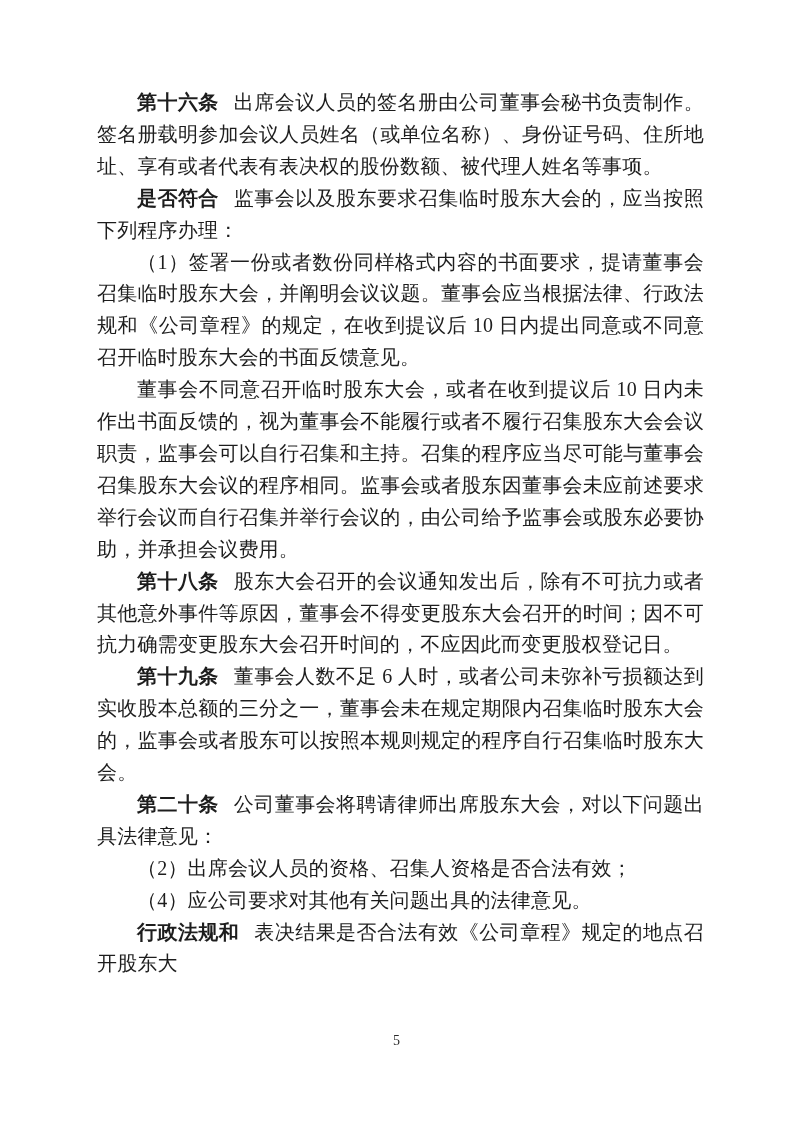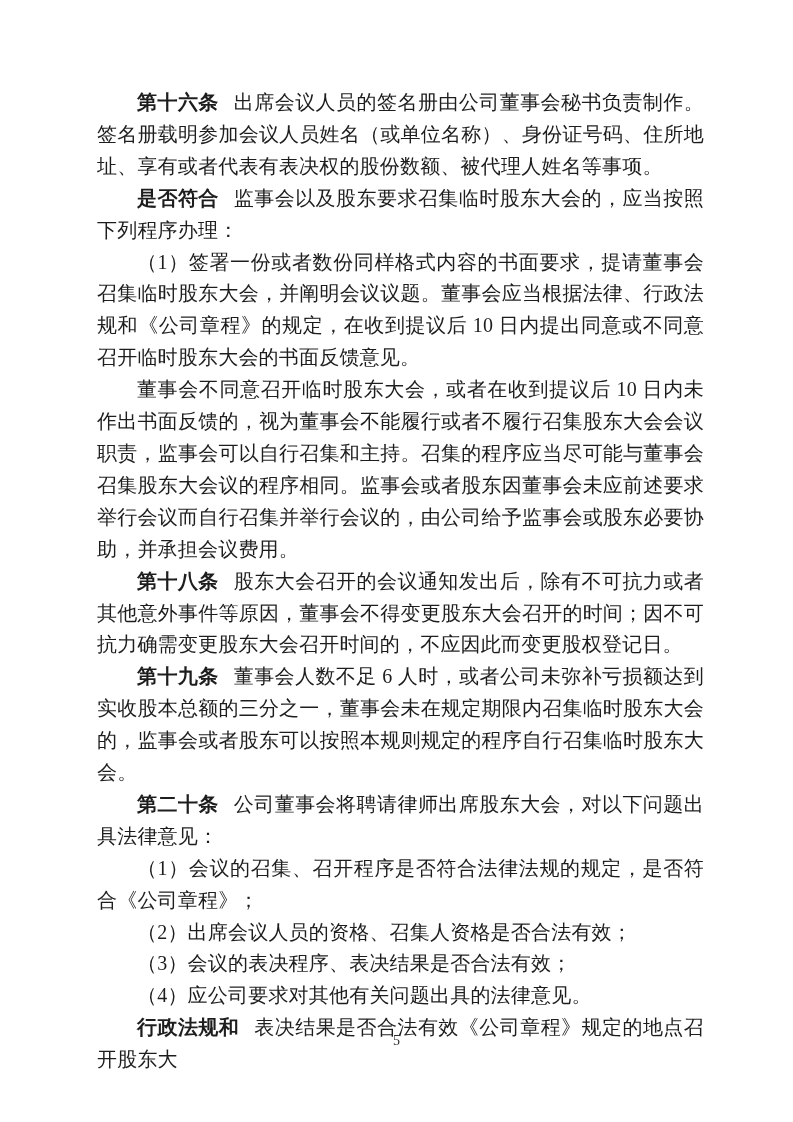--- a/index.html
+++ b/index.html
@@ -66,25 +66,23 @@
 
 
     <p class="para"><span>董事会不同意召开临时股东大会，或者在收到提议后 10 日内未作出书面反馈的，视为董事会不能履行或者不履行召集股东大会会议职责，监事会可以自行召集和主持。召集的程序应当尽可能与董事会召集股东大会议的程序相同。监事会或者股东因董事会未应前述要求举行会议而自行召集并举行会议的，由公司给予监事会或股东必要协助，并承担会议费用。</span></p>
 
     <p class="para"><span class="art">第十八条</span><span>股东大会召开的会议通知发出后，除有不可抗力或者其他意外事件等原因，董事会不得变更股东大会召开的时间；因不可抗力确需变更股东大会召开时间的，不应因此而变更股权登记日。</span></p>
 
     <p class="para"><span class="art">第十九条</span><span>董事会人数不足 6 人时，或者公司未弥补亏损额达到实收股本总额的三分之一，董事会未在规定期限内召集临时股东大会的，监事会或者股东可以按照本规则规定的程序自行召集临时股东大会。</span></p>
 
     <p class="para"><span class="art">第二十条</span><span>公司董事会将聘请律师出席股东大会，对以下问题出具法律意见：</span></p>
 
-    <p class="para"><span>（1）会议的召集、召开程序是否符合法律法规的规定，是否符合《公司章程》；</span></p>
 
     <p class="para"><span>（2）出席会议人员的资格、召集人资格是否合法有效；</span></p>
 
-    <p class="para"><span>（3）会议的表决程序、表决结果是否合法有效；</span></p>
 
     <p class="para"><span>（4）应公司要求对其他有关问题出具的法律意见。</span></p>
 
     <p class="para"><span class="art">行政法规和</span><span>表决结果是否合法有效《公司章程》规定的地点召开股东大</span></p>
 
   </div>
 
   <div class="page-footer">5</div>
 </div>
 

